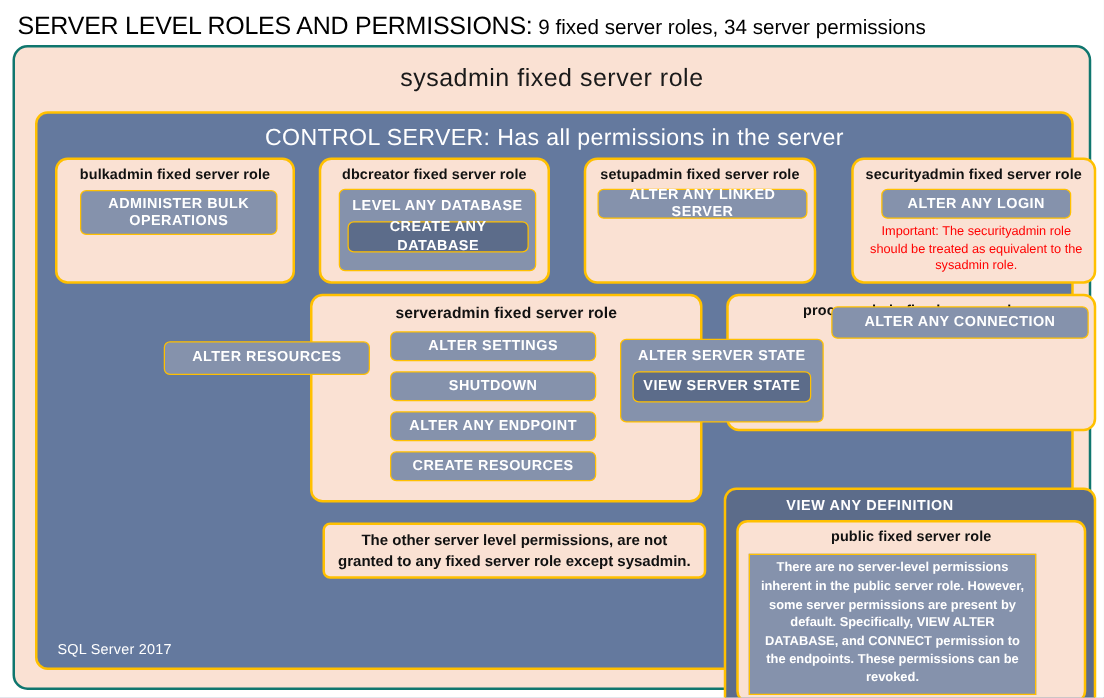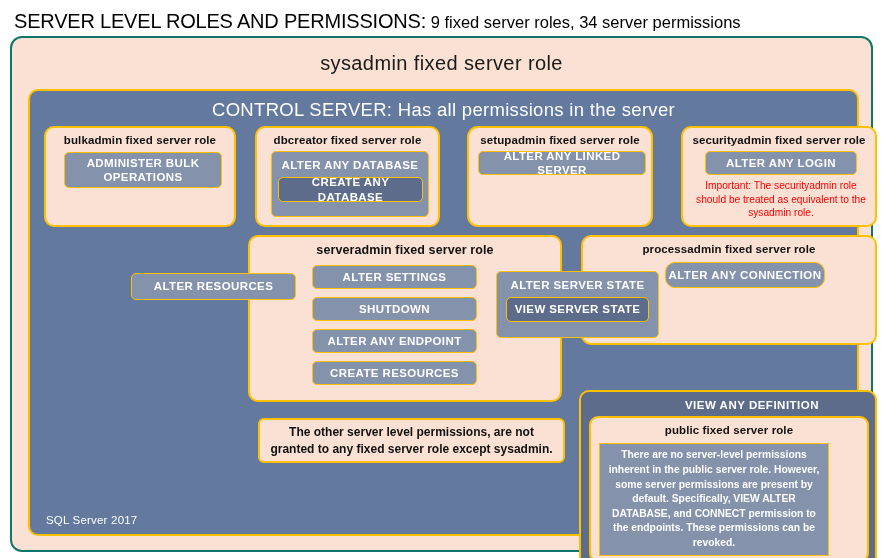--- a/index.html
+++ b/index.html
@@ -171,21 +171,20 @@
     height: 178px;
     background: #5C6C8A;
     border: 2px solid #FFC000;
     border-radius: 10px;
   }
   .view-any-def-label {
     position: absolute;
     left: 0;
     top: 7px;
     width: 100%;
-    text-align: center;
     color: #ffffff;
     font-size: 11.5px;
     font-weight: bold;
     letter-spacing: 0.5px;
     padding-left: 48px;
   }
   .public-role {
     position: absolute;
     left: 8px;
     top: 24px;
@@ -231,21 +230,21 @@
       <div class="control-server-label">CONTROL SERVER: Has all permissions in the server</div>
 
       <div class="role-box" style="left:14px; top:35px; width:192px; height:101px;">
         <div class="role-title">bulkadmin fixed server role</div>
         <div class="perm" style="left:18px; top:24px; width:158px; height:36px;">ADMINISTER  BULK OPERATIONS</div>
       </div>
 
       <div class="role-box" style="left:225px; top:35px; width:185px; height:101px;">
         <div class="role-title">dbcreator fixed server role</div>
         <div class="perm top-label" style="left:14px; top:23px; width:158px; height:66px;">
-          <span>ALTER ANY DATABASE</span>
+          <span>LEVEL ANY DATABASE</span>
         </div>
         <div class="perm dark" style="left:21px; top:49px; width:145px; height:25px;">CREATE  ANY DATABASE</div>
       </div>
 
       <div class="role-box" style="left:437px; top:35px; width:186px; height:101px;border-radius:11px;">
         <div class="role-title">setupadmin fixed server role</div>
         <div class="perm" style="left:9px; top:23px; width:168px; height:24px;">ALTER ANY LINKED SERVER</div>
       </div>
 
       <div class="role-box" style="left:651px; top:35px; width:196px; height:101px;">
@@ -258,21 +257,21 @@
       <div class="role-box" style="left:218px; top:144px; width:314px; height:167px;">
         <div class="role-title big">serveradmin fixed server role</div>
         <div class="perm" style="left:62px; top:28px; width:165px; height:24px;">ALTER SETTINGS</div>
         <div class="perm" style="left:62px; top:60px; width:165px; height:24px;">SHUTDOWN</div>
         <div class="perm" style="left:62px; top:92px; width:165px; height:24px;">ALTER ANY ENDPOINT</div>
         <div class="perm" style="left:62px; top:124px; width:165px; height:24px;">CREATE  RESOURCES</div>
       </div>
 
       <div class="role-box" style="left:551px; top:144px; width:296px; height:110px;">
         <div class="role-title">processadmin fixed server role</div>
-        <div class="perm" style="left:82px; top:25px; width:160px; height:26px;border-radius:10px;">ALTER ANY CONNECTION</div>
+        <div class="perm" style="left:82px; top:8px; width:206px; height:26px;">ALTER ANY CONNECTION</div>
       </div>
 
       <div class="perm" style="left:101px; top:182px; width:165px; height:27px;">ALTER RESOURCES</div>
 
       <div class="perm top-label" style="left:466px; top:180px; width:163px; height:67px;">
         <span>ALTER SERVER STATE</span>
       </div>
       <div class="perm dark" style="left:476px; top:206px; width:143px; height:25px;">VIEW SERVER STATE</div>
 
       <div class="note-box" style="left:228px; top:327px; width:307px; height:45px;">The other server level permissions, are not granted to any fixed server role except sysadmin.</div>

